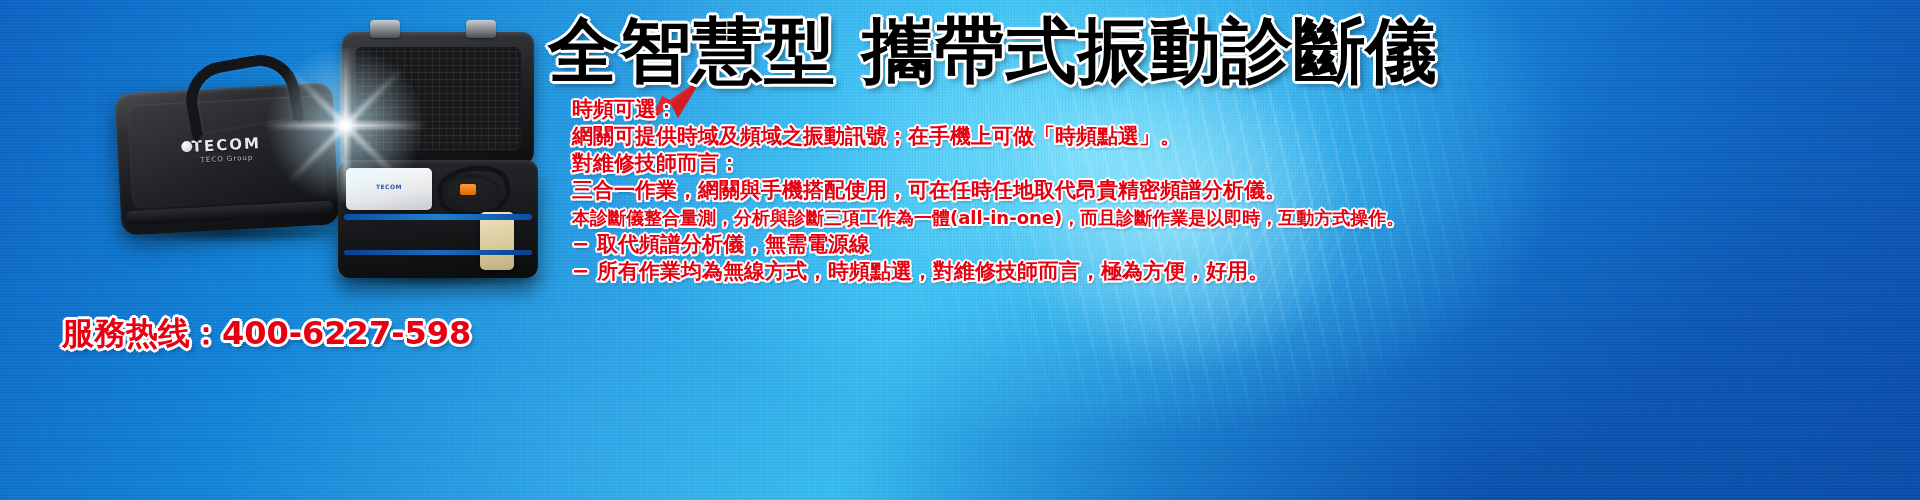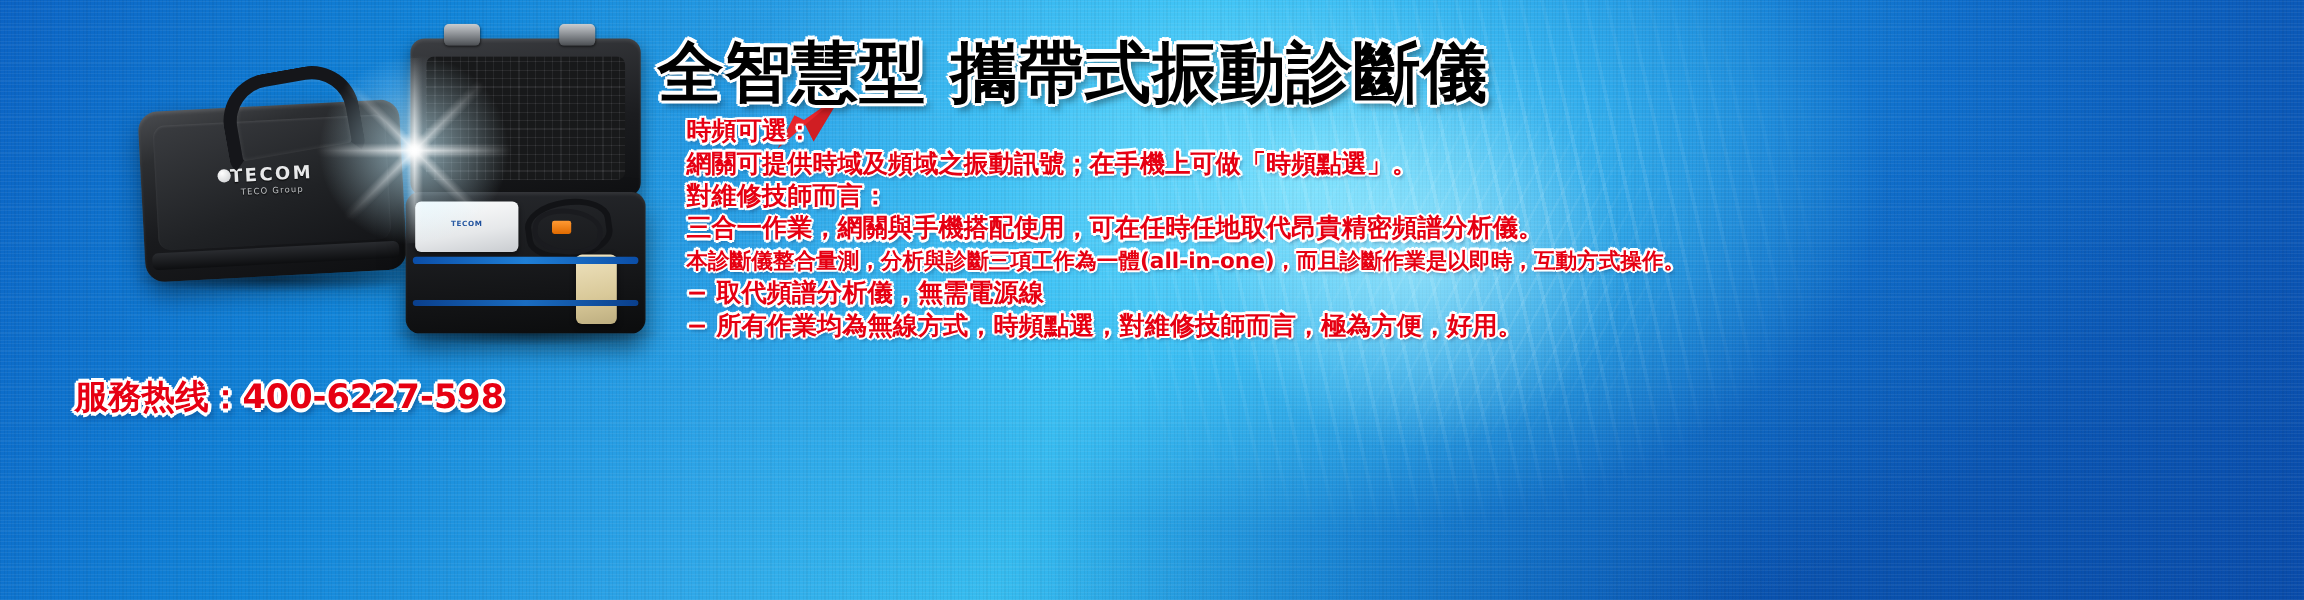--- a/index.html
+++ b/index.html
@@ -171,22 +171,22 @@
   .open-shadow{
     position:absolute;left:326px;top:268px;width:224px;height:20px;border-radius:50%;
     background:radial-gradient(ellipse at center, rgba(0,0,0,.42), rgba(0,0,0,0) 72%);
   }
 
   
   .arrow{position:absolute;left:648px;top:78px;width:56px;height:46px;}
 
   
   .title{
-    position:absolute;left:548px;top:24px;
-    font-size:55px;font-weight:700;letter-spacing:1px;color:#000;
+    position:absolute;left:548px;top:4px;
+    font-size:71px;font-weight:700;letter-spacing:1px;color:#000;
     font-family:"DejaVu Sans","Liberation Sans",sans-serif;
     text-shadow:
       3px 0 0 #fff,-3px 0 0 #fff,0 3px 0 #fff,0 -3px 0 #fff,
       2px 2px 0 #fff,-2px 2px 0 #fff,2px -2px 0 #fff,-2px -2px 0 #fff,
       4px 4px 6px rgba(0,0,0,.45);
     white-space:nowrap;
   }
   .body-text{
     position:absolute;left:548px;top:96px;width:1640px;padding-left:24px;
   }
@@ -197,21 +197,21 @@
     text-shadow:
       2px 0 0 #fff,-2px 0 0 #fff,0 2px 0 #fff,0 -2px 0 #fff,
       1.5px 1.5px 0 #fff,-1.5px 1.5px 0 #fff,1.5px -1.5px 0 #fff,-1.5px -1.5px 0 #fff,
       2px 3px 3px rgba(0,20,60,.35);
   }
   .line.head{font-size:21px;}
   .line.wide{font-size:18px;}
 
   .hotline{
     position:absolute;left:62px;top:312px;
-    color:#e60012;font-weight:700;font-size:28px;white-space:nowrap;
+    color:#e60012;font-weight:700;font-size:32px;white-space:nowrap;
     font-family:"DejaVu Sans","Liberation Sans",sans-serif;
     text-shadow:
       3px 0 0 #fff,-3px 0 0 #fff,0 3px 0 #fff,0 -3px 0 #fff,
       2px 2px 0 #fff,-2px 2px 0 #fff,2px -2px 0 #fff,-2px -2px 0 #fff,
       3px 4px 5px rgba(0,20,60,.45);
   }
 </style>
 </head>
 <body>
 

